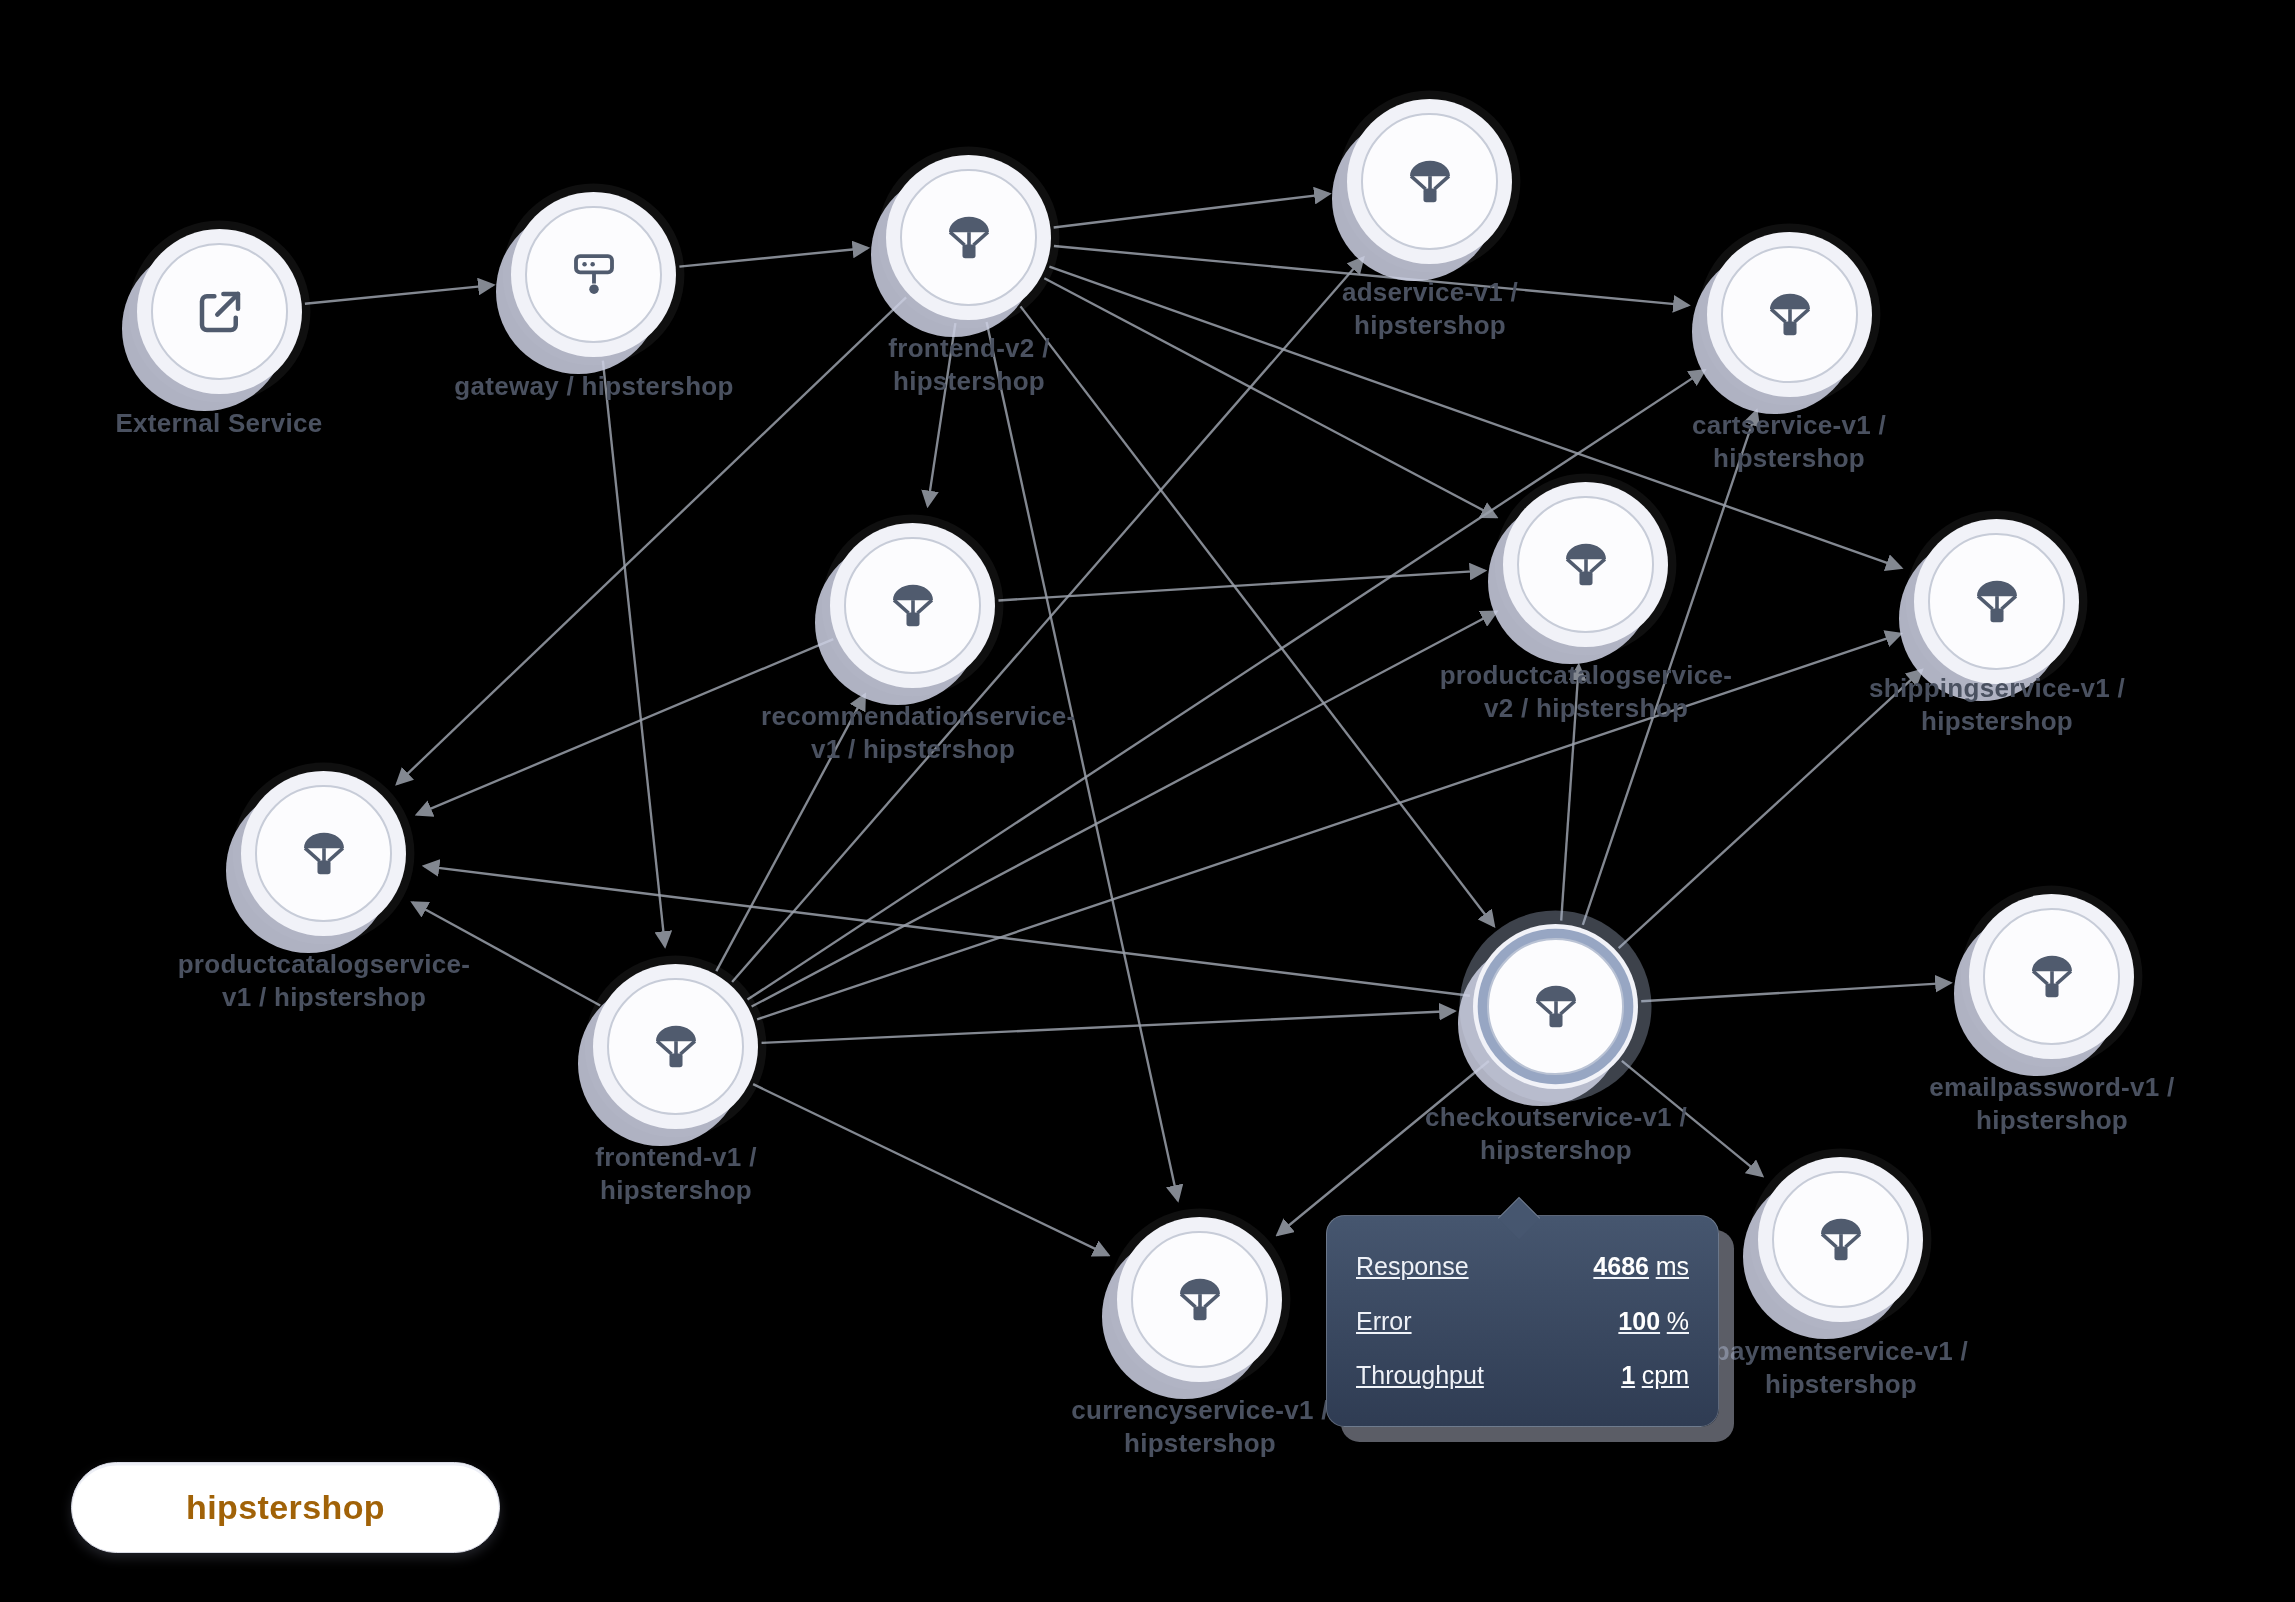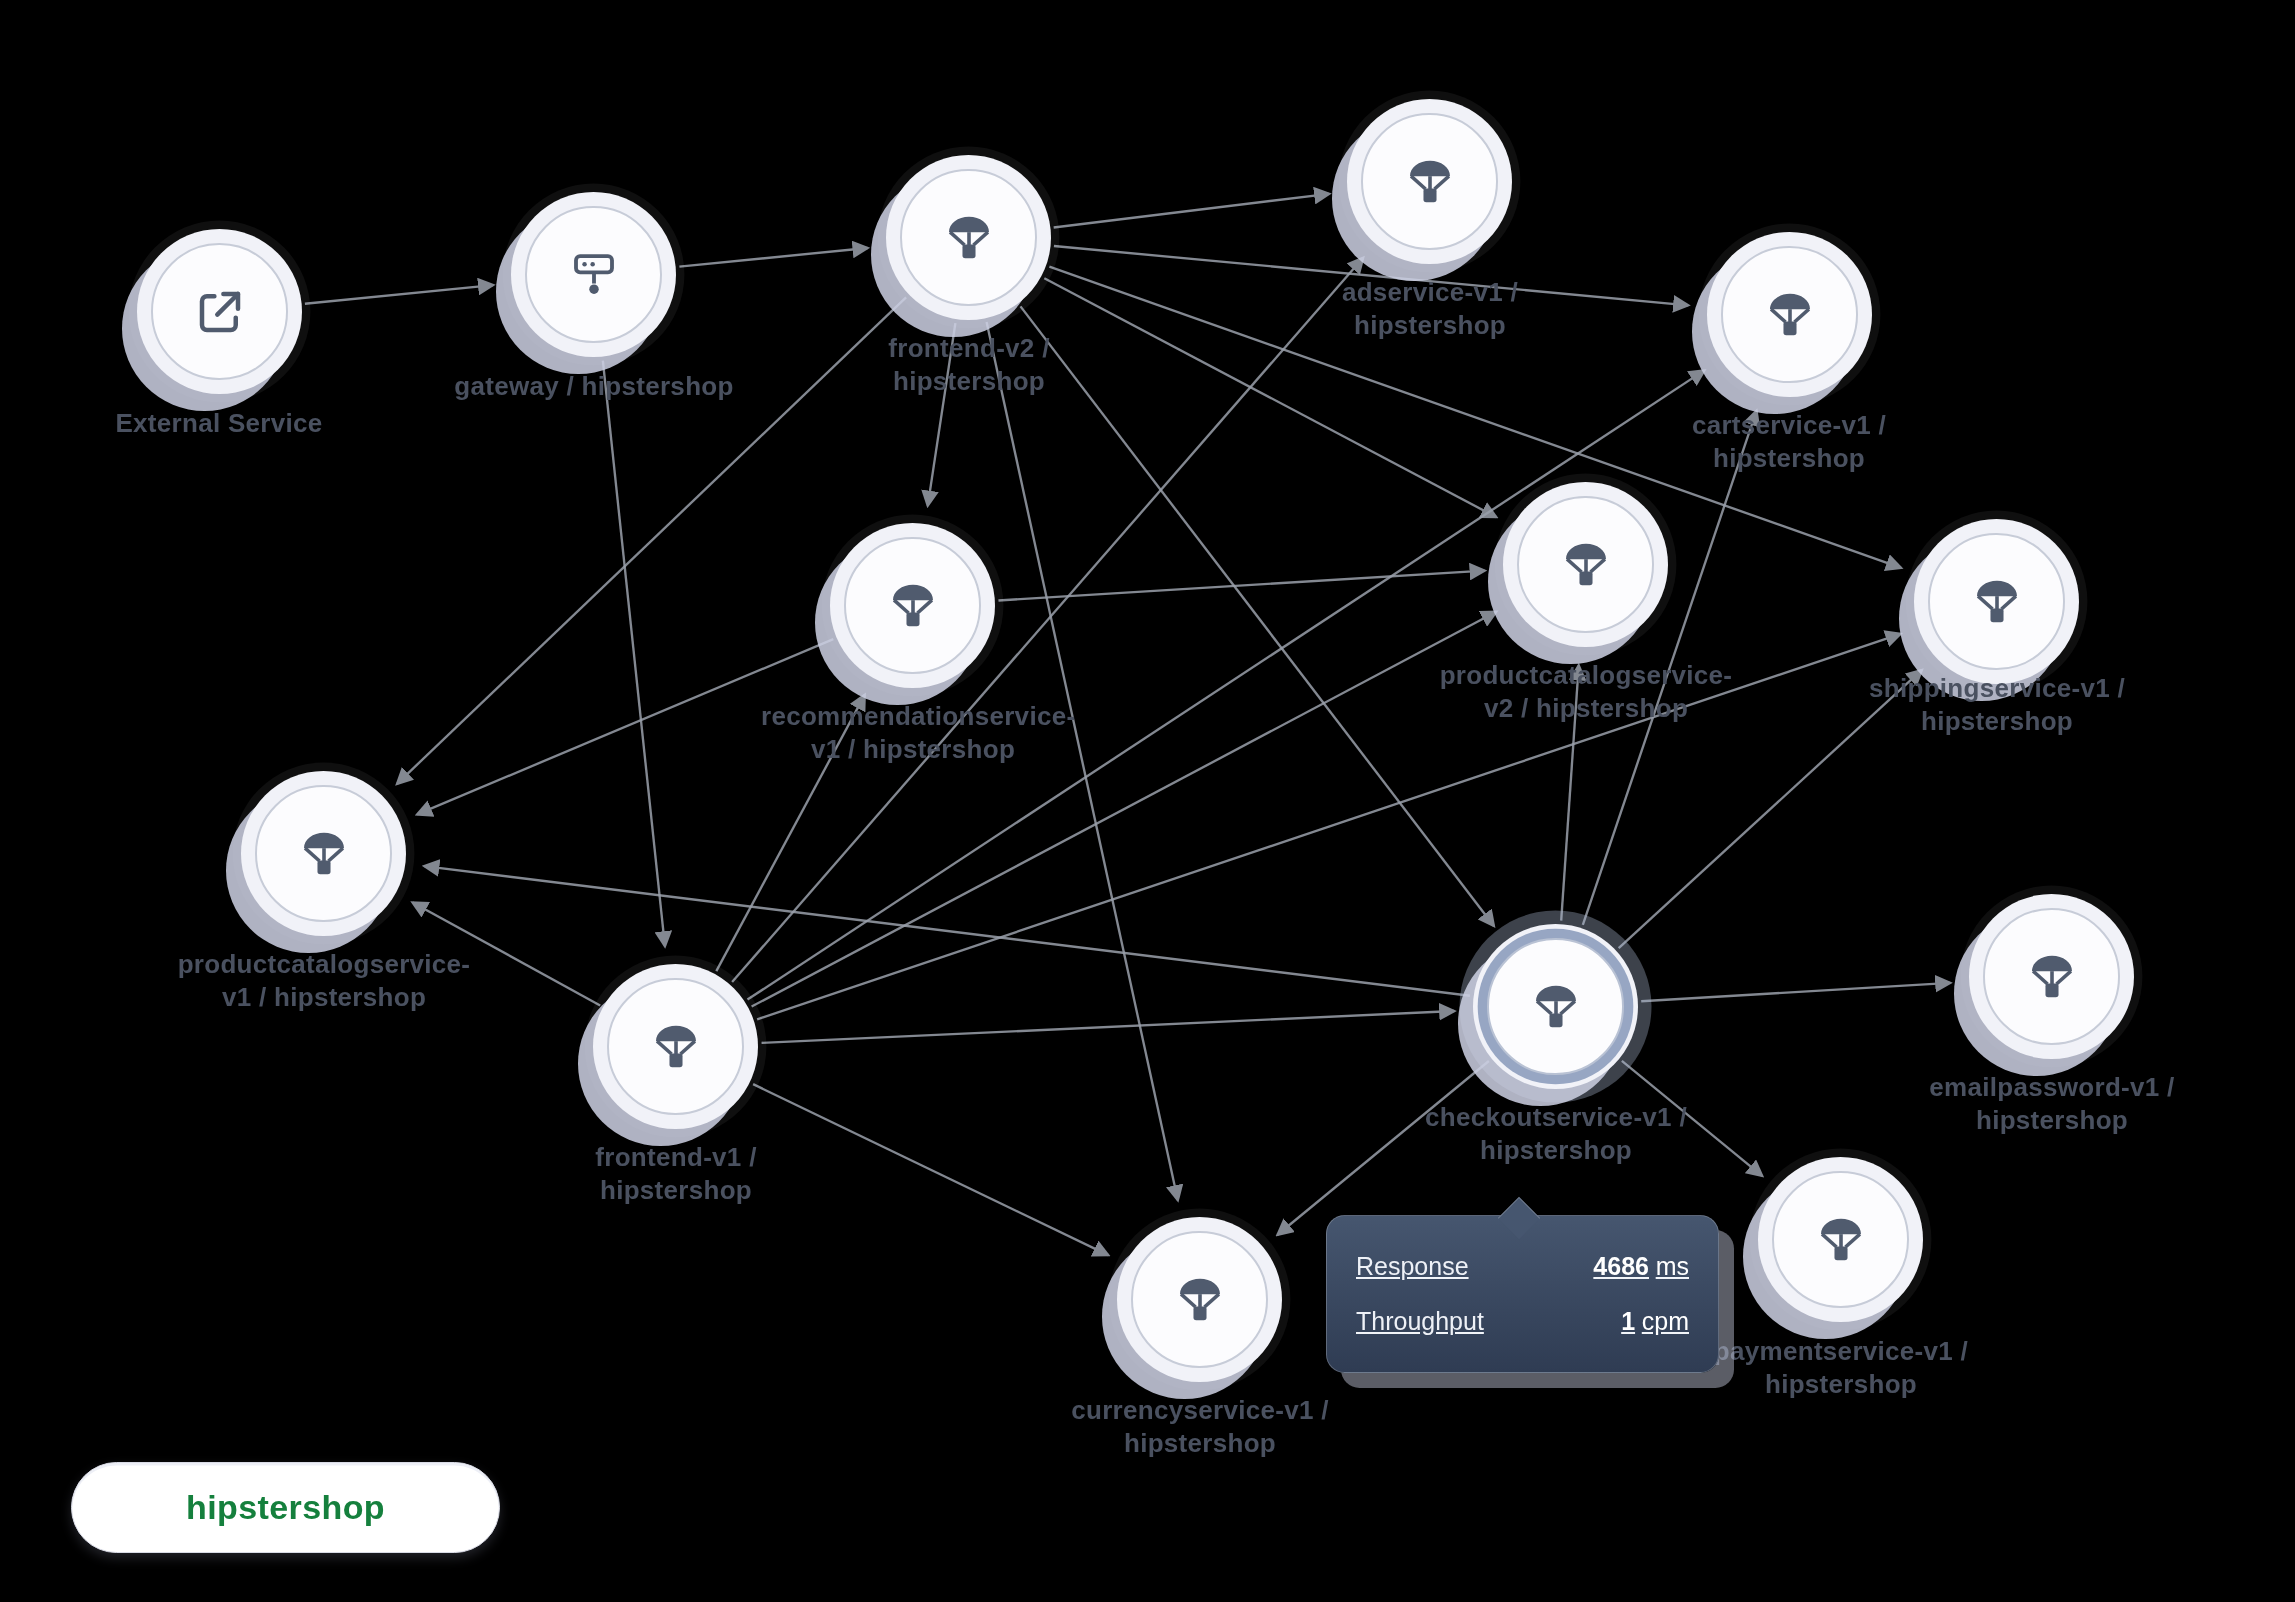--- a/index.html
+++ b/index.html
@@ -55,21 +55,21 @@
   .tooltip-row .t-label{font-weight:400;color:#eef1f7;}
   .tooltip-row .t-value{font-weight:700;color:#ffffff;}
   .tooltip-row .t-unit{font-weight:400;margin-left:6.7px;color:#ffffff;}
   
   .chip{
     position:absolute;left:71px;top:1462px;width:427px;height:89px;z-index:5;
     background:#ffffff;border:1.7px solid #d9dbe6;border-radius:51px;
     display:flex;align-items:center;justify-content:center;
     box-shadow:0 5px 11.8px rgba(130,135,160,0.25), inset 0 2.5px 0 rgba(235,237,245,0.9);
   }
-  .chip span{font-size:34px;font-weight:600;color:#15803d;letter-spacing:0.4px;}
+  .chip span{font-size:34px;font-weight:600;color:#a16207;letter-spacing:0.4px;}
 </style>
 </head>
 <body>
 
 <div id="stage">
   <svg id="edges" width="2295" height="1602" viewBox="0 0 2721 1899">
     <defs>
       <marker id="arrow" viewBox="0 0 10 10" refX="8.5" refY="5" markerWidth="7.5" markerHeight="7.5" orient="auto-start-reverse">
         <path d="M0 0 L10 5 L0 10 z" fill="#9aa0ab"></path>
       </marker>
@@ -293,20 +293,24 @@
         </svg>
       </div>
     </div>
     <div class="node-label" style="left: 1689px; top: 1335px;">paymentservice-v1 / hipstershop</div>
     <div class="tooltip">
     <div class="tooltip-row">
       <span class="t-label">Response</span>
       <span><span class="t-value">4686</span><span class="t-unit">ms</span></span>
     </div>
     <div class="tooltip-row">
+      <span class="t-label">Error</span>
+      <span><span class="t-value">100</span><span class="t-unit">%</span></span>
+    </div>
+    <div class="tooltip-row">
       <span class="t-label">Throughput</span>
       <span><span class="t-value">1</span><span class="t-unit">cpm</span></span>
     </div>
   </div>
 
   <div class="chip">
     <span>hipstershop</span>
   </div>
 </div>
 

